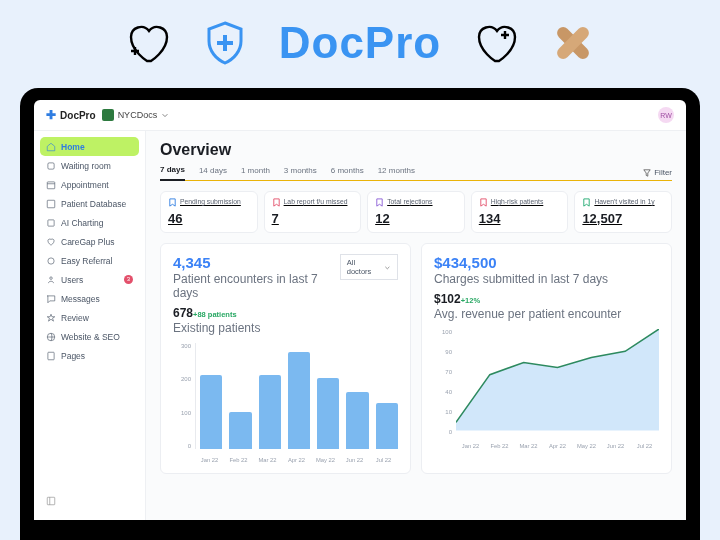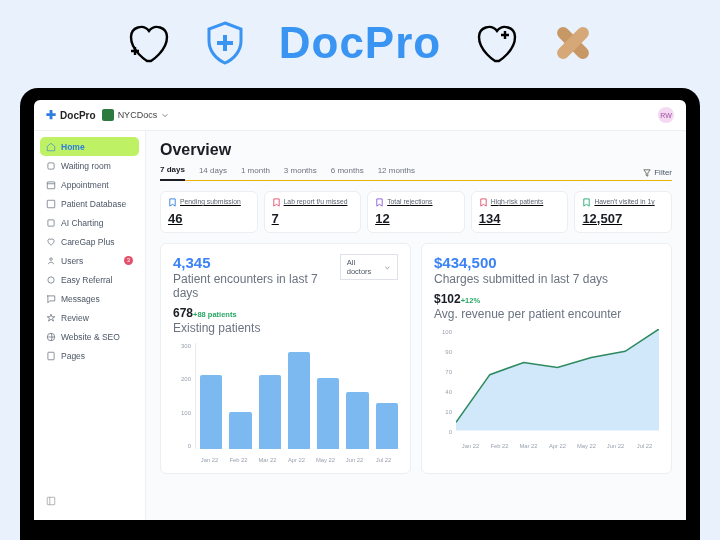--- a/index.html
+++ b/index.html
@@ -134,31 +134,31 @@
             <span>AI Charting</span>
           </div>
         <div class="nav-item">
             <svg class="nav-ico" viewBox="0 0 16 16" fill="none" stroke="currentColor">
               <path d="M8 13s-5-3-5-7a3 3 0 0 1 5-2 3 3 0 0 1 5 2c0 4-5 7-5 7z"></path>
             </svg>
             <span>CareGap Plus</span>
           </div>
         <div class="nav-item">
             <svg class="nav-ico" viewBox="0 0 16 16" fill="none" stroke="currentColor">
+              <circle cx="8" cy="8" r="5"></circle>
+            </svg>
+            <span>Easy Referral</span>
+          </div>
+        <div class="nav-item">
+            <svg class="nav-ico" viewBox="0 0 16 16" fill="none" stroke="currentColor">
               <circle cx="8" cy="5" r="2"></circle>
               <path d="M4 13c0-2 2-3 4-3s4 1 4 3"></path>
             </svg>
             <span>Users</span>
             <span class="nav-badge">3</span>
-          </div>
-        <div class="nav-item">
-            <svg class="nav-ico" viewBox="0 0 16 16" fill="none" stroke="currentColor">
-              <circle cx="8" cy="8" r="5"></circle>
-            </svg>
-            <span>Easy Referral</span>
           </div>
         <div class="nav-item">
             <svg class="nav-ico" viewBox="0 0 16 16" fill="none" stroke="currentColor">
               <path d="M2 3h12v8H6l-3 3V3z"></path>
             </svg>
             <span>Messages</span>
           </div>
         <div class="nav-item">
             <svg class="nav-ico" viewBox="0 0 16 16" fill="none" stroke="currentColor">
               <path d="M8 2l1.5 4H14l-3.5 2.5L12 13 8 10l-4 3 1.5-4.5L2 6h4.5z"></path>

